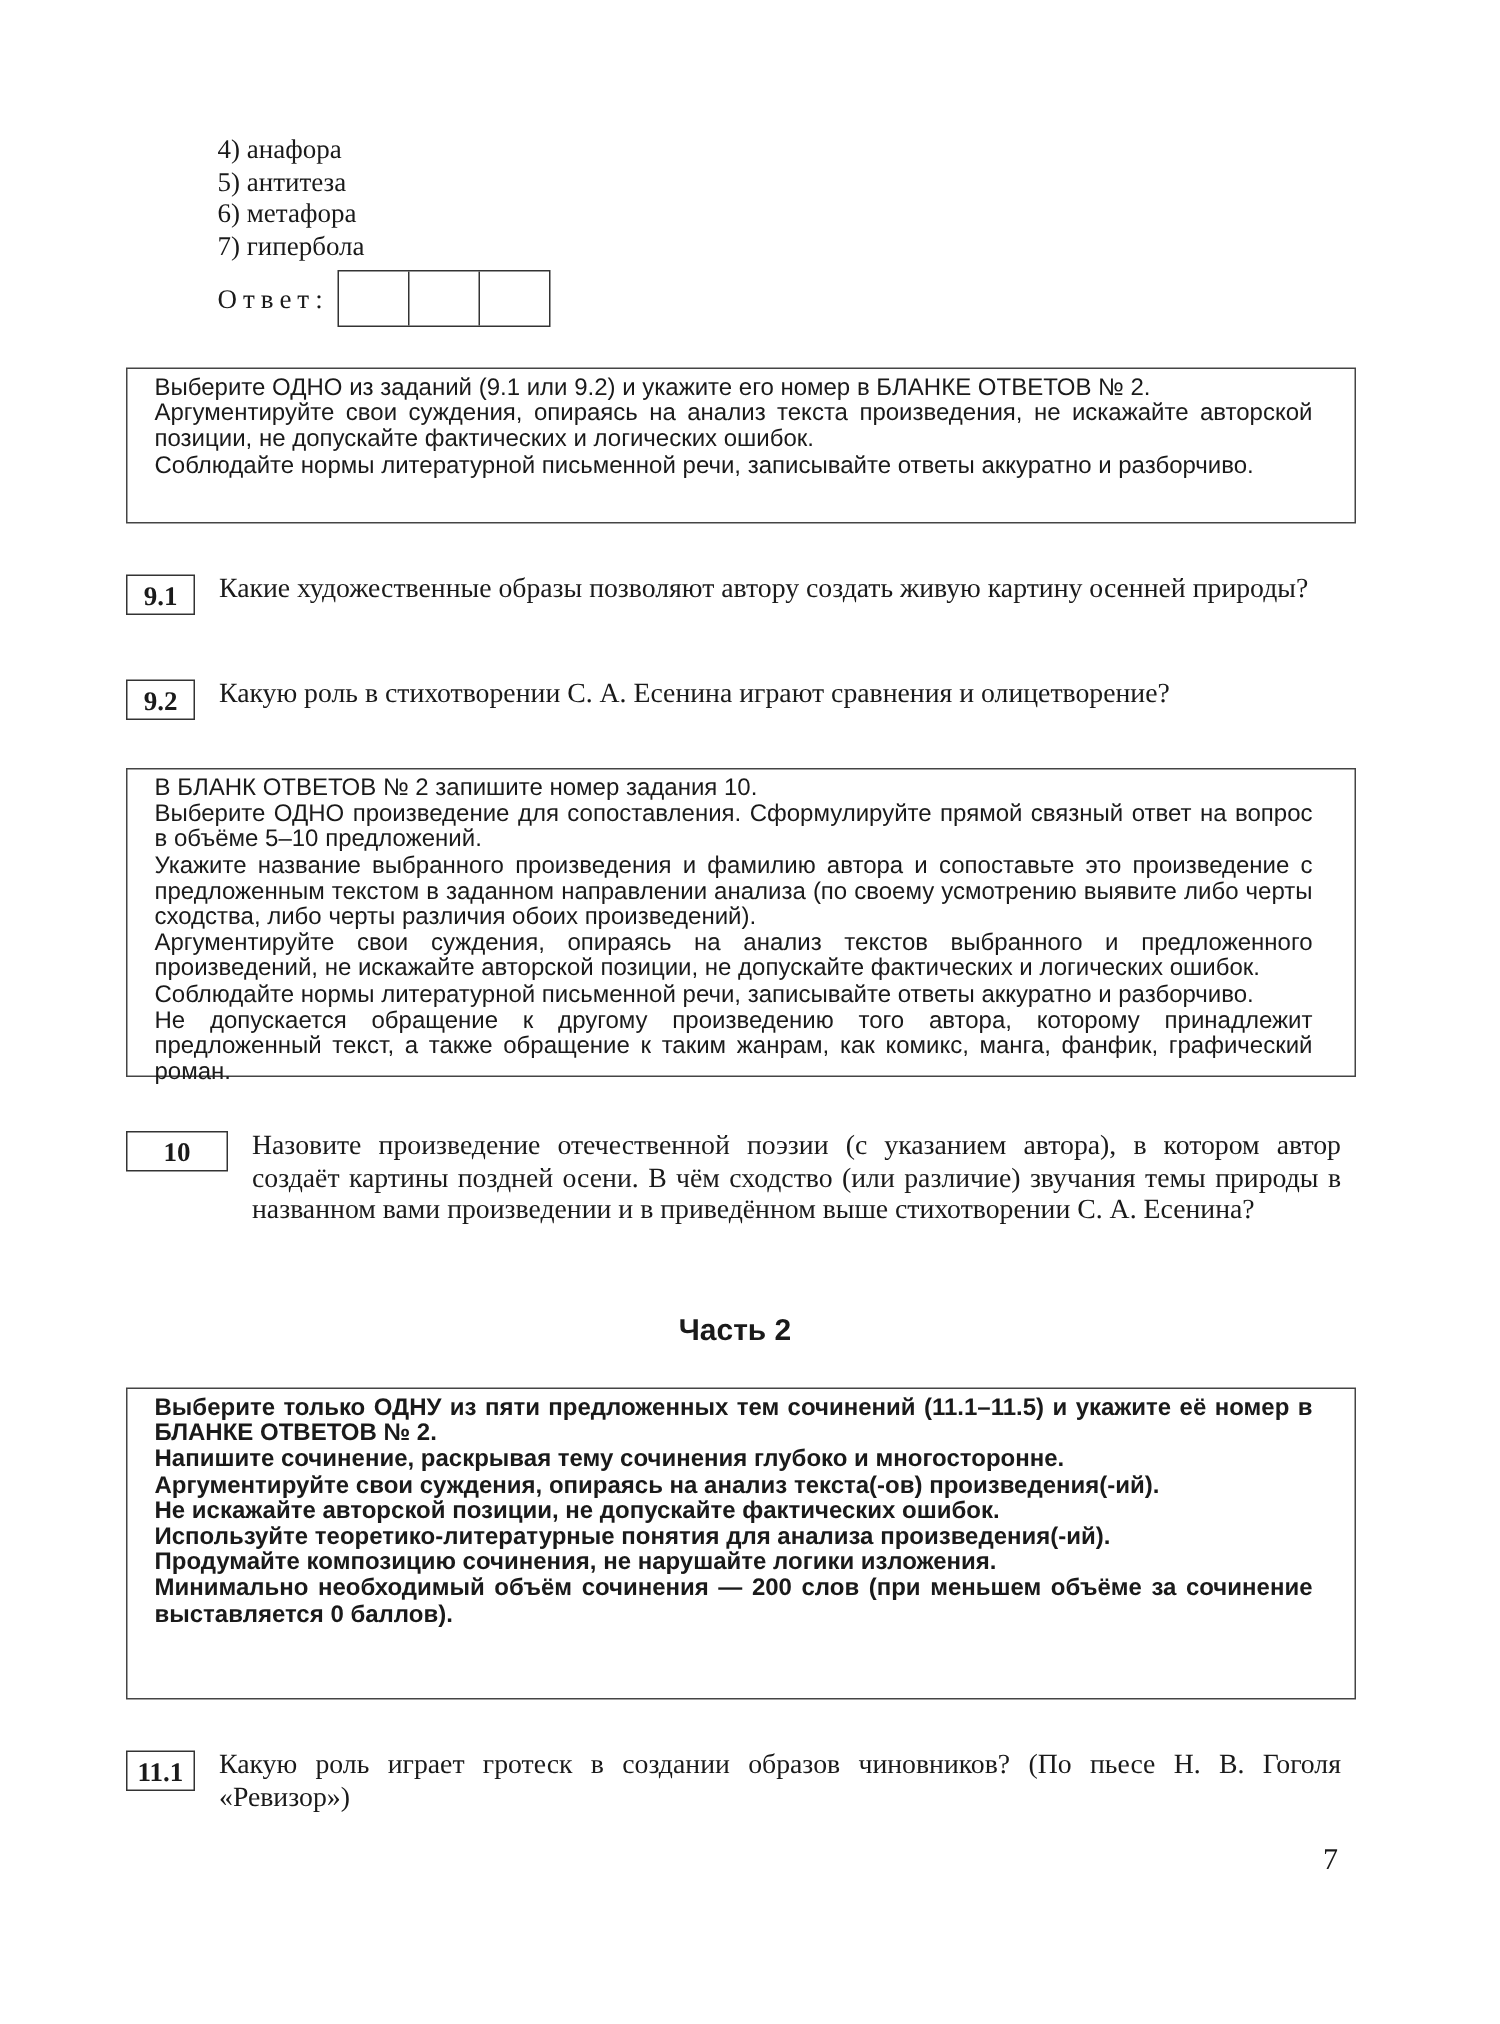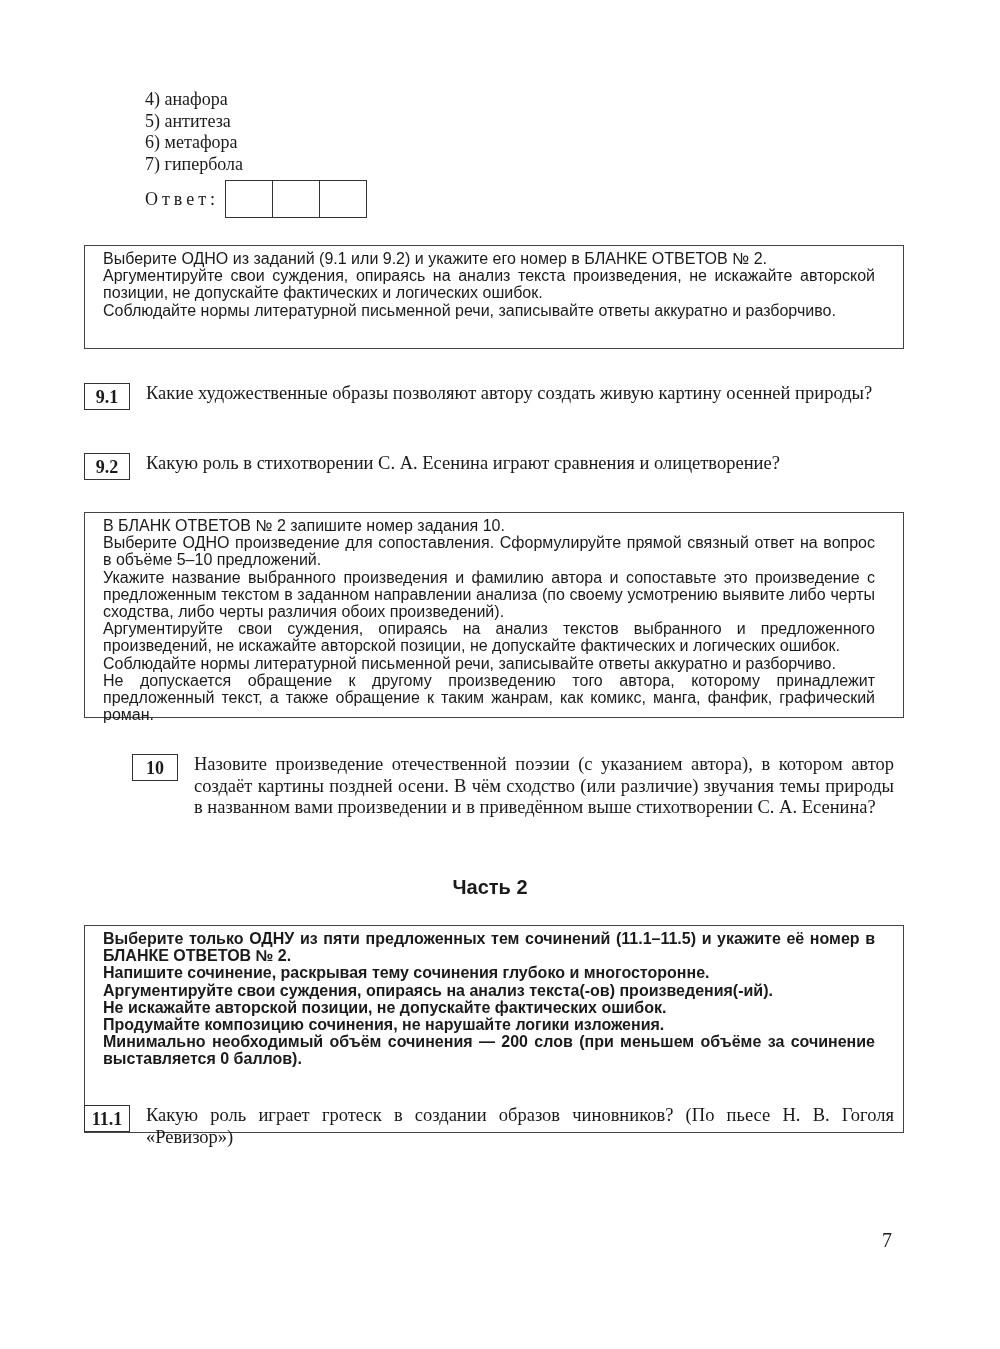--- a/index.html
+++ b/index.html
@@ -60,33 +60,34 @@
 <div class="instr-box" style="top:512px; height:194px;">
   <p>В БЛАНК ОТВЕТОВ № 2 запишите номер задания 10.</p>
   <p>Выберите ОДНО произведение для сопоставления. Сформулируйте прямой связный ответ на вопрос в объёме 5–10 предложений.</p>
   <p>Укажите название выбранного произведения и фамилию автора и сопоставьте это произведение с предложенным текстом в заданном направлении анализа (по своему усмотрению выявите либо черты сходства, либо черты различия обоих произведений).</p>
   <p>Аргументируйте свои суждения, опираясь на анализ текстов выбранного и предложенного произведений, не искажайте авторской позиции, не допускайте фактических и логических ошибок.</p>
   <p>Соблюдайте нормы литературной письменной речи, записывайте ответы аккуратно и разборчиво.</p>
   <p>Не допускается обращение к другому произведению того автора, которому принадлежит предложенный текст, а также обращение к таким жанрам, как комикс, манга, фанфик, графический роман.</p>
 </div>
 
 <div class="task" style="top:754px;">
-  <div class="task-num" style="width:46px;margin-left:48px;">10</div>
+  <div class="task-num" style="width:68px;">10</div>
   <div class="task-text">Назовите произведение отечественной поэзии (с указанием автора), в котором автор создаёт картины поздней осени. В чём сходство (или различие) звучания темы природы в названном вами произведении и в приведённом выше стихотворении С. А. Есенина?</div>
 </div>
 
 <div class="part-title">Часть 2</div>
 
 <div class="instr-box" style="top:925px; height:196px;font-weight:bold;">
   <p>Выберите только ОДНУ из пяти предложенных тем сочинений (11.1–11.5) и укажите её номер в БЛАНКЕ ОТВЕТОВ № 2.</p>
   <p>Напишите сочинение, раскрывая тему сочинения глубоко и многосторонне.</p>
   <p>Аргументируйте свои суждения, опираясь на анализ текста(-ов) произведения(-ий).</p>
   <p>Не искажайте авторской позиции, не допускайте фактических ошибок.</p>
+  <p>Используйте теоретико-литературные понятия для анализа произведения(-ий).</p>
   <p>Продумайте композицию сочинения, не нарушайте логики изложения.</p>
   <p>Минимально необходимый объём сочинения — 200 слов (при меньшем объёме за сочинение выставляется 0 баллов).</p>
 </div>
 
-<div class="task" style="top:1105px;justify-content:flex-end;">
+<div class="task" style="top:1167px;justify-content:flex-end;">
   <div class="task-num" style="width:46px;">11.1</div>
   <div class="task-text">Какую роль играет гротеск в создании образов чиновников? (По пьесе Н. В. Гоголя «Ревизор»)</div>
 </div>
 
 <div class="page-num">7</div>
 
 </body></html>

